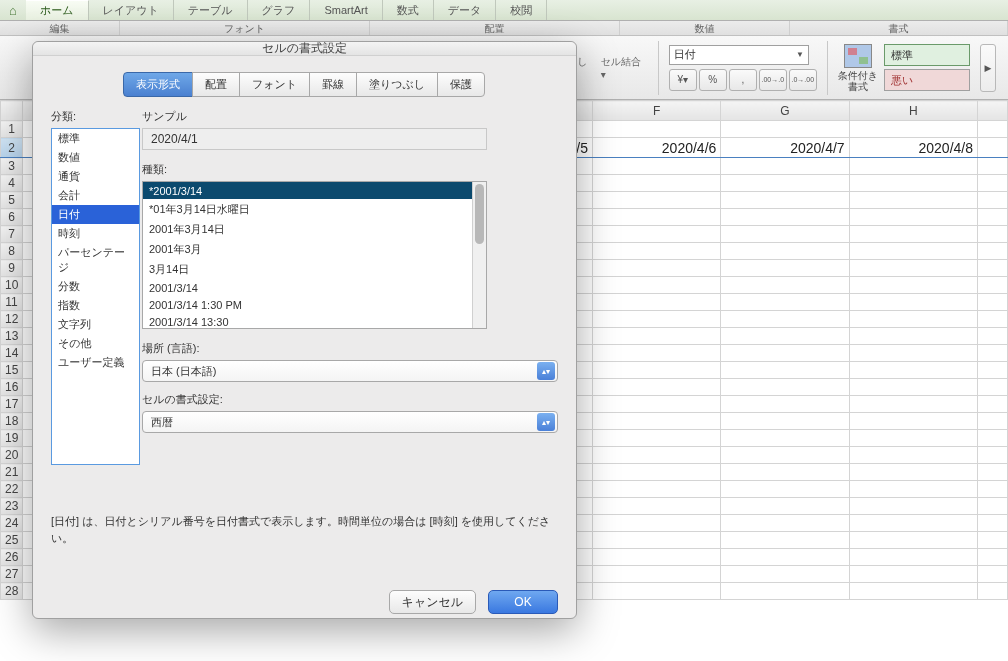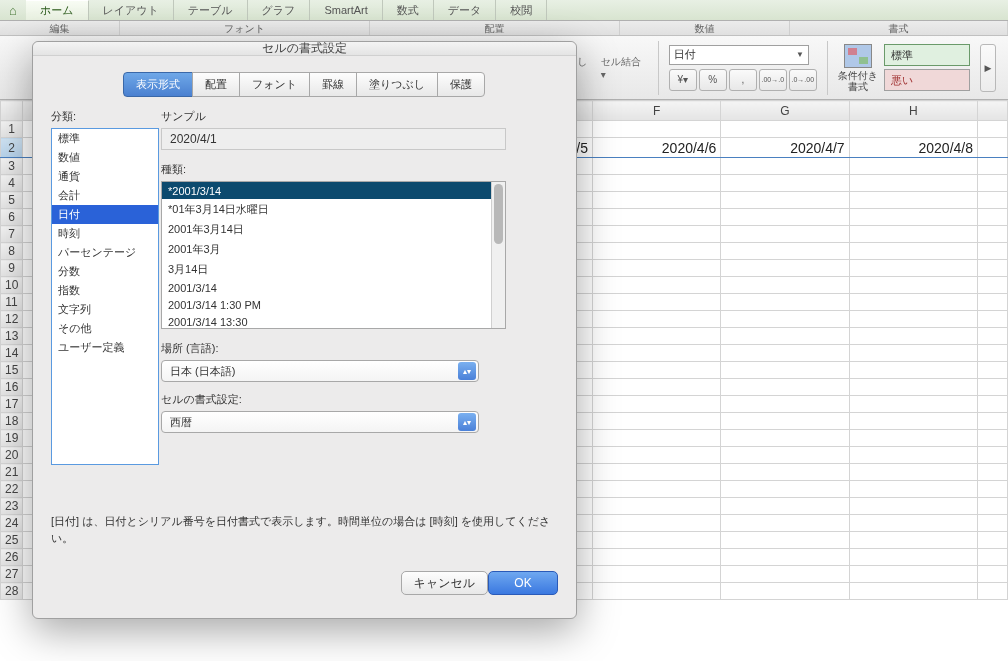--- a/index.html
+++ b/index.html
@@ -52,24 +52,24 @@
 .cat-list div{padding:2px 6px;cursor:default}
 .cat-list div.sel{background:#2a62d8;color:#fff}
 .right-col{flex:1}
 .sample-box{border:1px solid #c8c8c8;background:#eee;height:22px;padding:3px 8px;font-size:12px;margin-bottom:12px;width:345px}
 .type-list{border:1px solid #a8a8a8;background:#fff;height:148px;overflow:auto;font-size:11px;width:345px}
 .type-list div{padding:2.5px 6px;cursor:default}
 .type-list div.sel{background:#0c4a6e;color:#fff}
 .type-list-wrap{position:relative;width:345px}
 .type-scroll{position:absolute;right:1px;top:1px;bottom:1px;width:14px;background:#f0f0f0;border-left:1px solid #d0d0d0}
 .type-scroll::before{content:"";position:absolute;left:2px;right:2px;top:2px;height:60px;background:#b8b8b8;border-radius:6px}
-.combo{width:318px;height:22px;border:1px solid #a8a8a8;background:linear-gradient(#fff,#f4f4f4);border-radius:4px;display:flex;align-items:center;padding:0 2px 0 8px;font-size:11px;justify-content:space-between;margin-bottom:2px}
+.combo{width:416px;height:22px;border:1px solid #a8a8a8;background:linear-gradient(#fff,#f4f4f4);border-radius:4px;display:flex;align-items:center;padding:0 2px 0 8px;font-size:11px;justify-content:space-between;margin-bottom:2px}
 .combo .cbtn{width:18px;height:18px;background:linear-gradient(#7ab0f0,#4a80d8);border-radius:3px;display:flex;align-items:center;justify-content:center;color:#fff;font-size:8px}
 .desc{position:absolute;left:18px;bottom:72px;right:18px;font-size:11px;color:#333;line-height:1.5}
-.dialog-buttons{position:absolute;right:18px;bottom:23px;display:flex;}
+.dialog-buttons{position:absolute;right:18px;bottom:4px;display:flex;gap:12px}
 .btn{min-width:70px;height:24px;border:1px solid #a8a8a8;border-radius:5px;background:linear-gradient(#fdfdfd,#e8e8e8);font-size:12px;display:flex;align-items:center;justify-content:center;padding:0 12px;cursor:default}
 .btn.primary{background:linear-gradient(#6fa8f0,#3a78e0);color:#fff;border-color:#2a5ab8;font-weight:500}
 .ribbon-right{margin-left:auto;display:flex;align-items:center;gap:8px;padding-right:8px}
 .merge-stub{font-size:10px;color:#666}
 </style>
 </head>
 <body>
 
 <div class="ribbon-tabs">
   <div class="home-icon">⌂</div>

